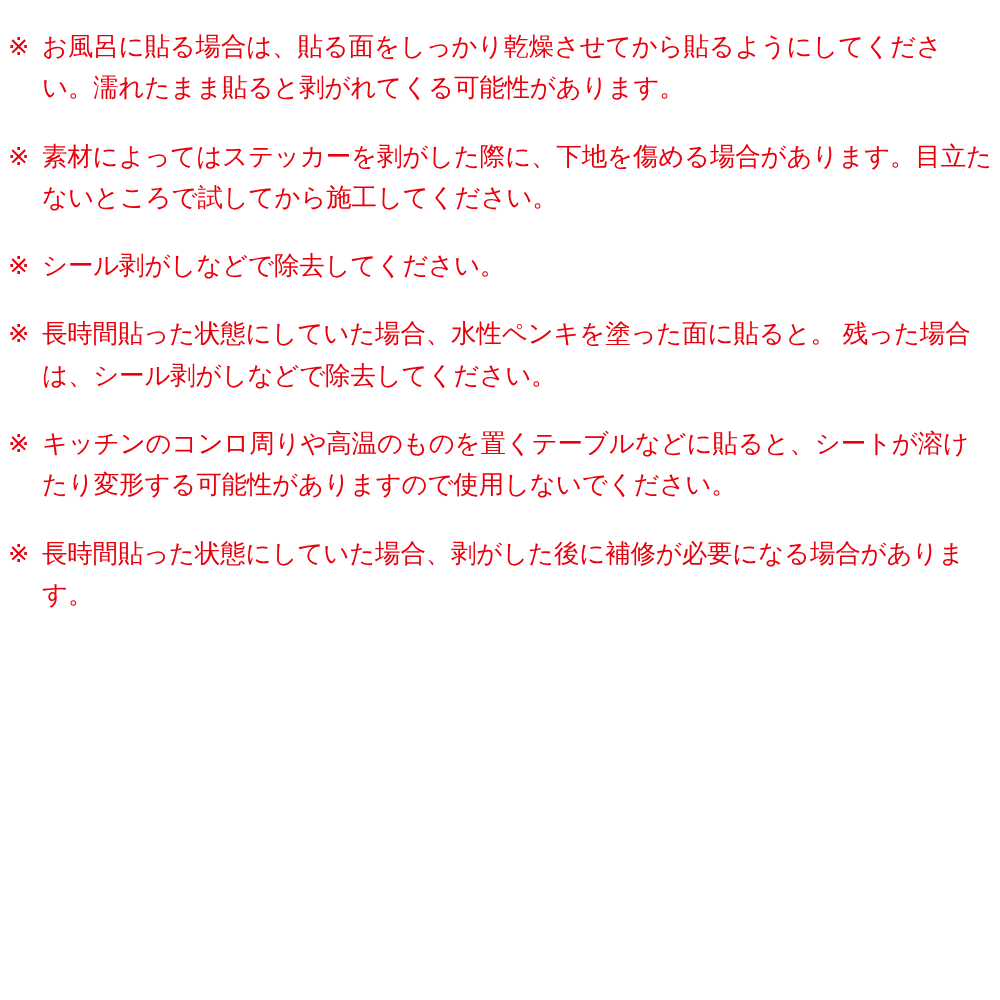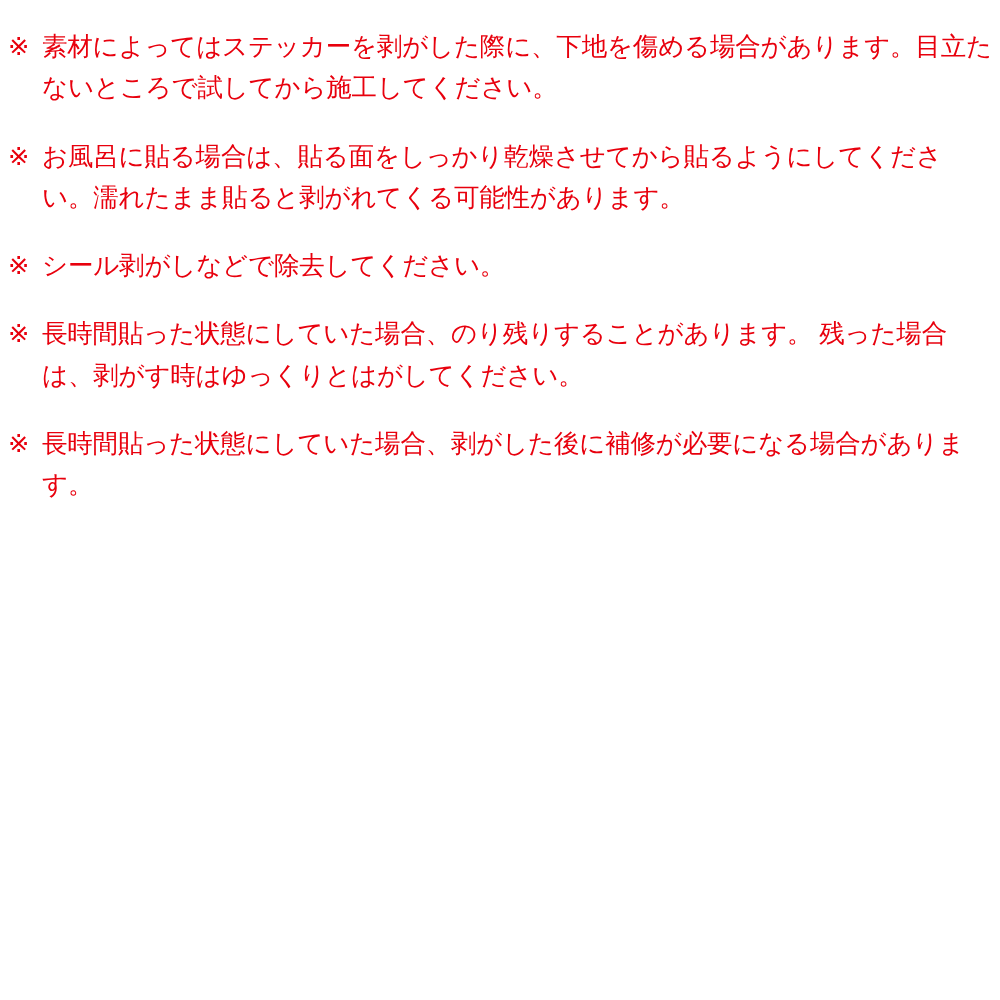--- a/index.html
+++ b/index.html
@@ -40,34 +40,37 @@
   .note .body {
     display: inline;
   }
 </style>
 </head>
 <body>
 
 <div class="page">
 
   <p class="note">
-    <span class="marker">※</span><span class="body">素材によってはステッカーを剥がした際に、下地を傷める場合があります。目立たないところで試してから施工してください。</span>
+    <span class="marker">※</span><span class="body">お風呂に貼る場合は、貼る面をしっかり乾燥させてから貼るようにしてください。濡れたまま貼ると剥がれてくる可能性があります。</span>
   </p>
 
   <p class="note">
-    <span class="marker">※</span><span class="body">お風呂に貼る場合は、貼る面をしっかり乾燥させてから貼るようにしてください。濡れたまま貼ると剥がれてくる可能性があります。</span>
+    <span class="marker">※</span><span class="body">素材によってはステッカーを剥がした際に、下地を傷める場合があります。目立たないところで試してから施工してください。</span>
   </p>
 
 
   <p class="note">
     <span class="marker">※</span><span class="body">シール剥がしなどで除去してください。</span>
   </p>
 
   <p class="note">
-    <span class="marker">※</span><span class="body">長時間貼った状態にしていた場合、のり残りすることがあります。 残った場合は、剥がす時はゆっくりとはがしてください。</span>
+    <span class="marker">※</span><span class="body">長時間貼った状態にしていた場合、水性ペンキを塗った面に貼ると。 残った場合は、シール剥がしなどで除去してください。</span>
   </p>
 
+  <p class="note">
+    <span class="marker">※</span><span class="body">キッチンのコンロ周りや高温のものを置くテーブルなどに貼ると、シートが溶けたり変形する可能性がありますので使用しないでください。</span>
+  </p>
 
   <p class="note">
     <span class="marker">※</span><span class="body">長時間貼った状態にしていた場合、剥がした後に補修が必要になる場合があります。</span>
   </p>
 
 </div>
 
 </body></html>

